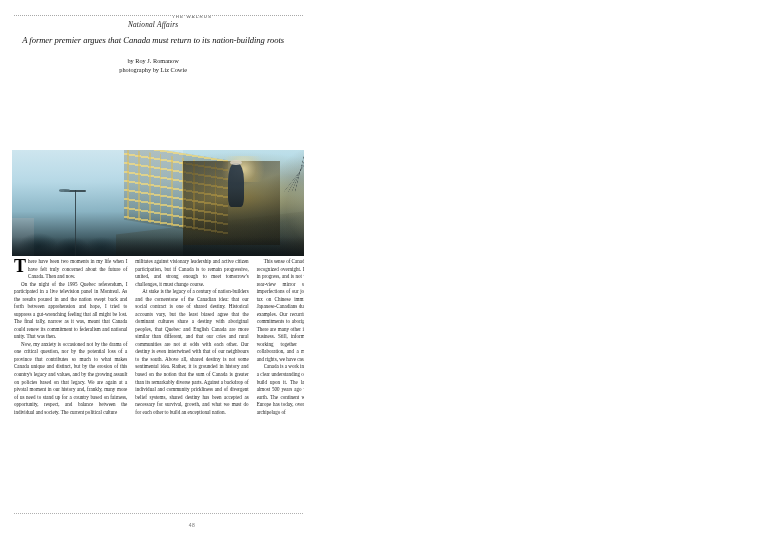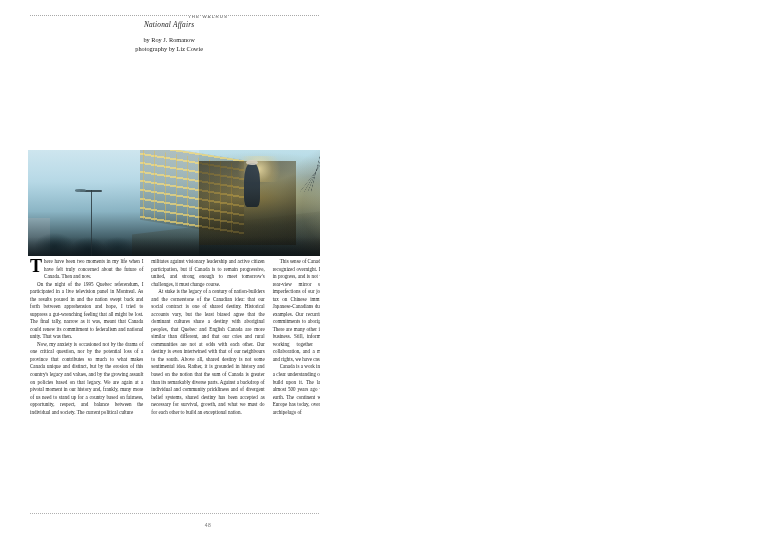--- a/index.html
+++ b/index.html
@@ -13,21 +13,20 @@
     overflow: hidden;
     font-family: "Liberation Serif", "DejaVu Serif", serif;
     color: #111111;
   }
   .spread {
     position: relative;
     width: 608px;
     height: 540px;
     background: #5eead4;
     display: flex;
-    margin-left: 16px;
   }
   .page {
     position: relative;
     height: 540px;
     box-sizing: border-box;
     background: #ffffff;
   }
   .page-left {
     width: 384px;
     padding: 0 12px 0 14px;
@@ -267,20 +266,21 @@
 
   <div class="page page-left">
 
     <div class="runhead-left-pos">
       <span class="runhead-text">THE WALRUS</span>
     </div>
     <div class="rule rule-dotted header-rule-left"></div>
 
     <div class="titleblock">
       <div class="kicker">National Affairs</div>
+      <div class="deck">A former premier argues that Canada must return to its nation-building roots</div>
       <div class="byline">
         <div>by Roy J. Romanow</div>
         <div>photography by Liz Cowie</div>
       </div>
     </div>
 
     <div class="photo-wrap">
       <div class="photo">
         <div class="ph-sky-haze"></div>
         <div class="ph-building-left"></div>

